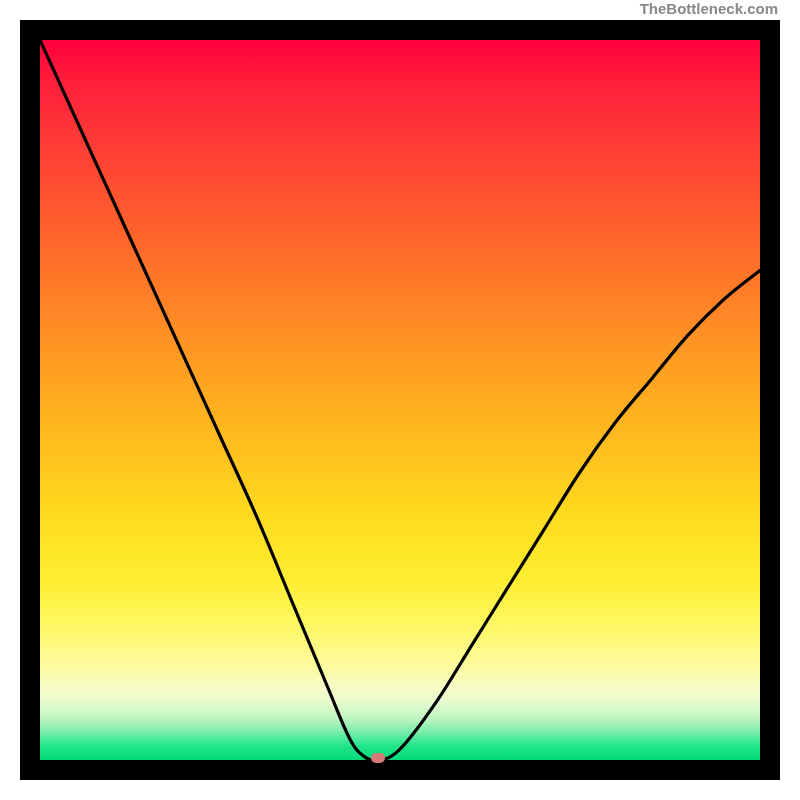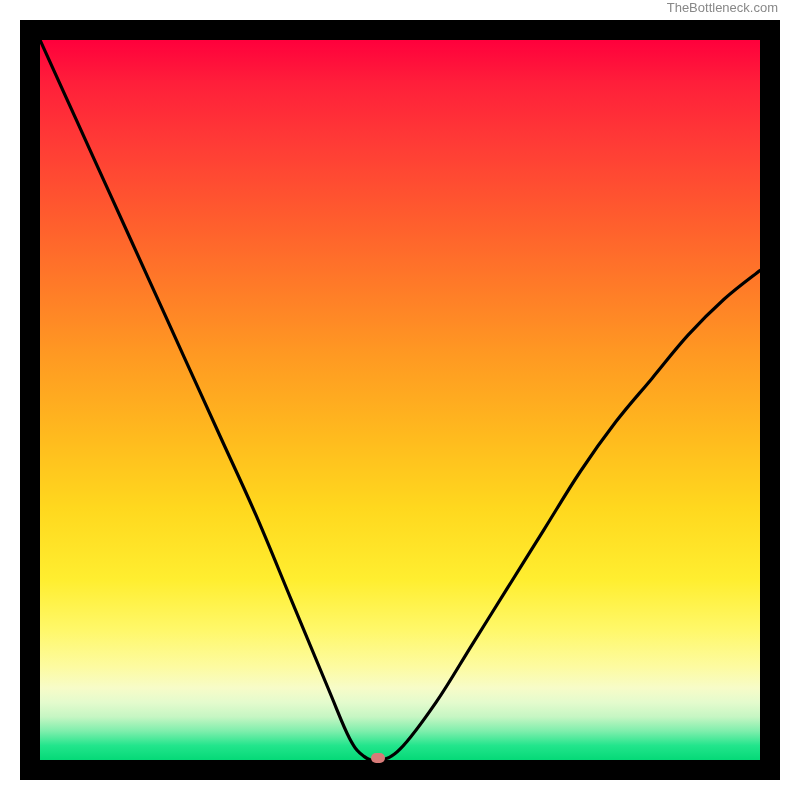--- a/index.html
+++ b/index.html
@@ -56,22 +56,22 @@
     position: absolute;
     width: 14px;
     height: 10px;
     background: #d77b78;
     border-radius: 5px;
   }
   .watermark {
     position: absolute;
     top: 0px;
     right: 22px;
-    font-size: 13px;
-    font-weight: normal;
+    font-size: 15px;
+    font-weight: bold;
     color: #888;
   }
 </style>
 </head>
 <body>
 
 <div class="chart-wrap">
 
   <div class="watermark">TheBottleneck.com</div>
 

